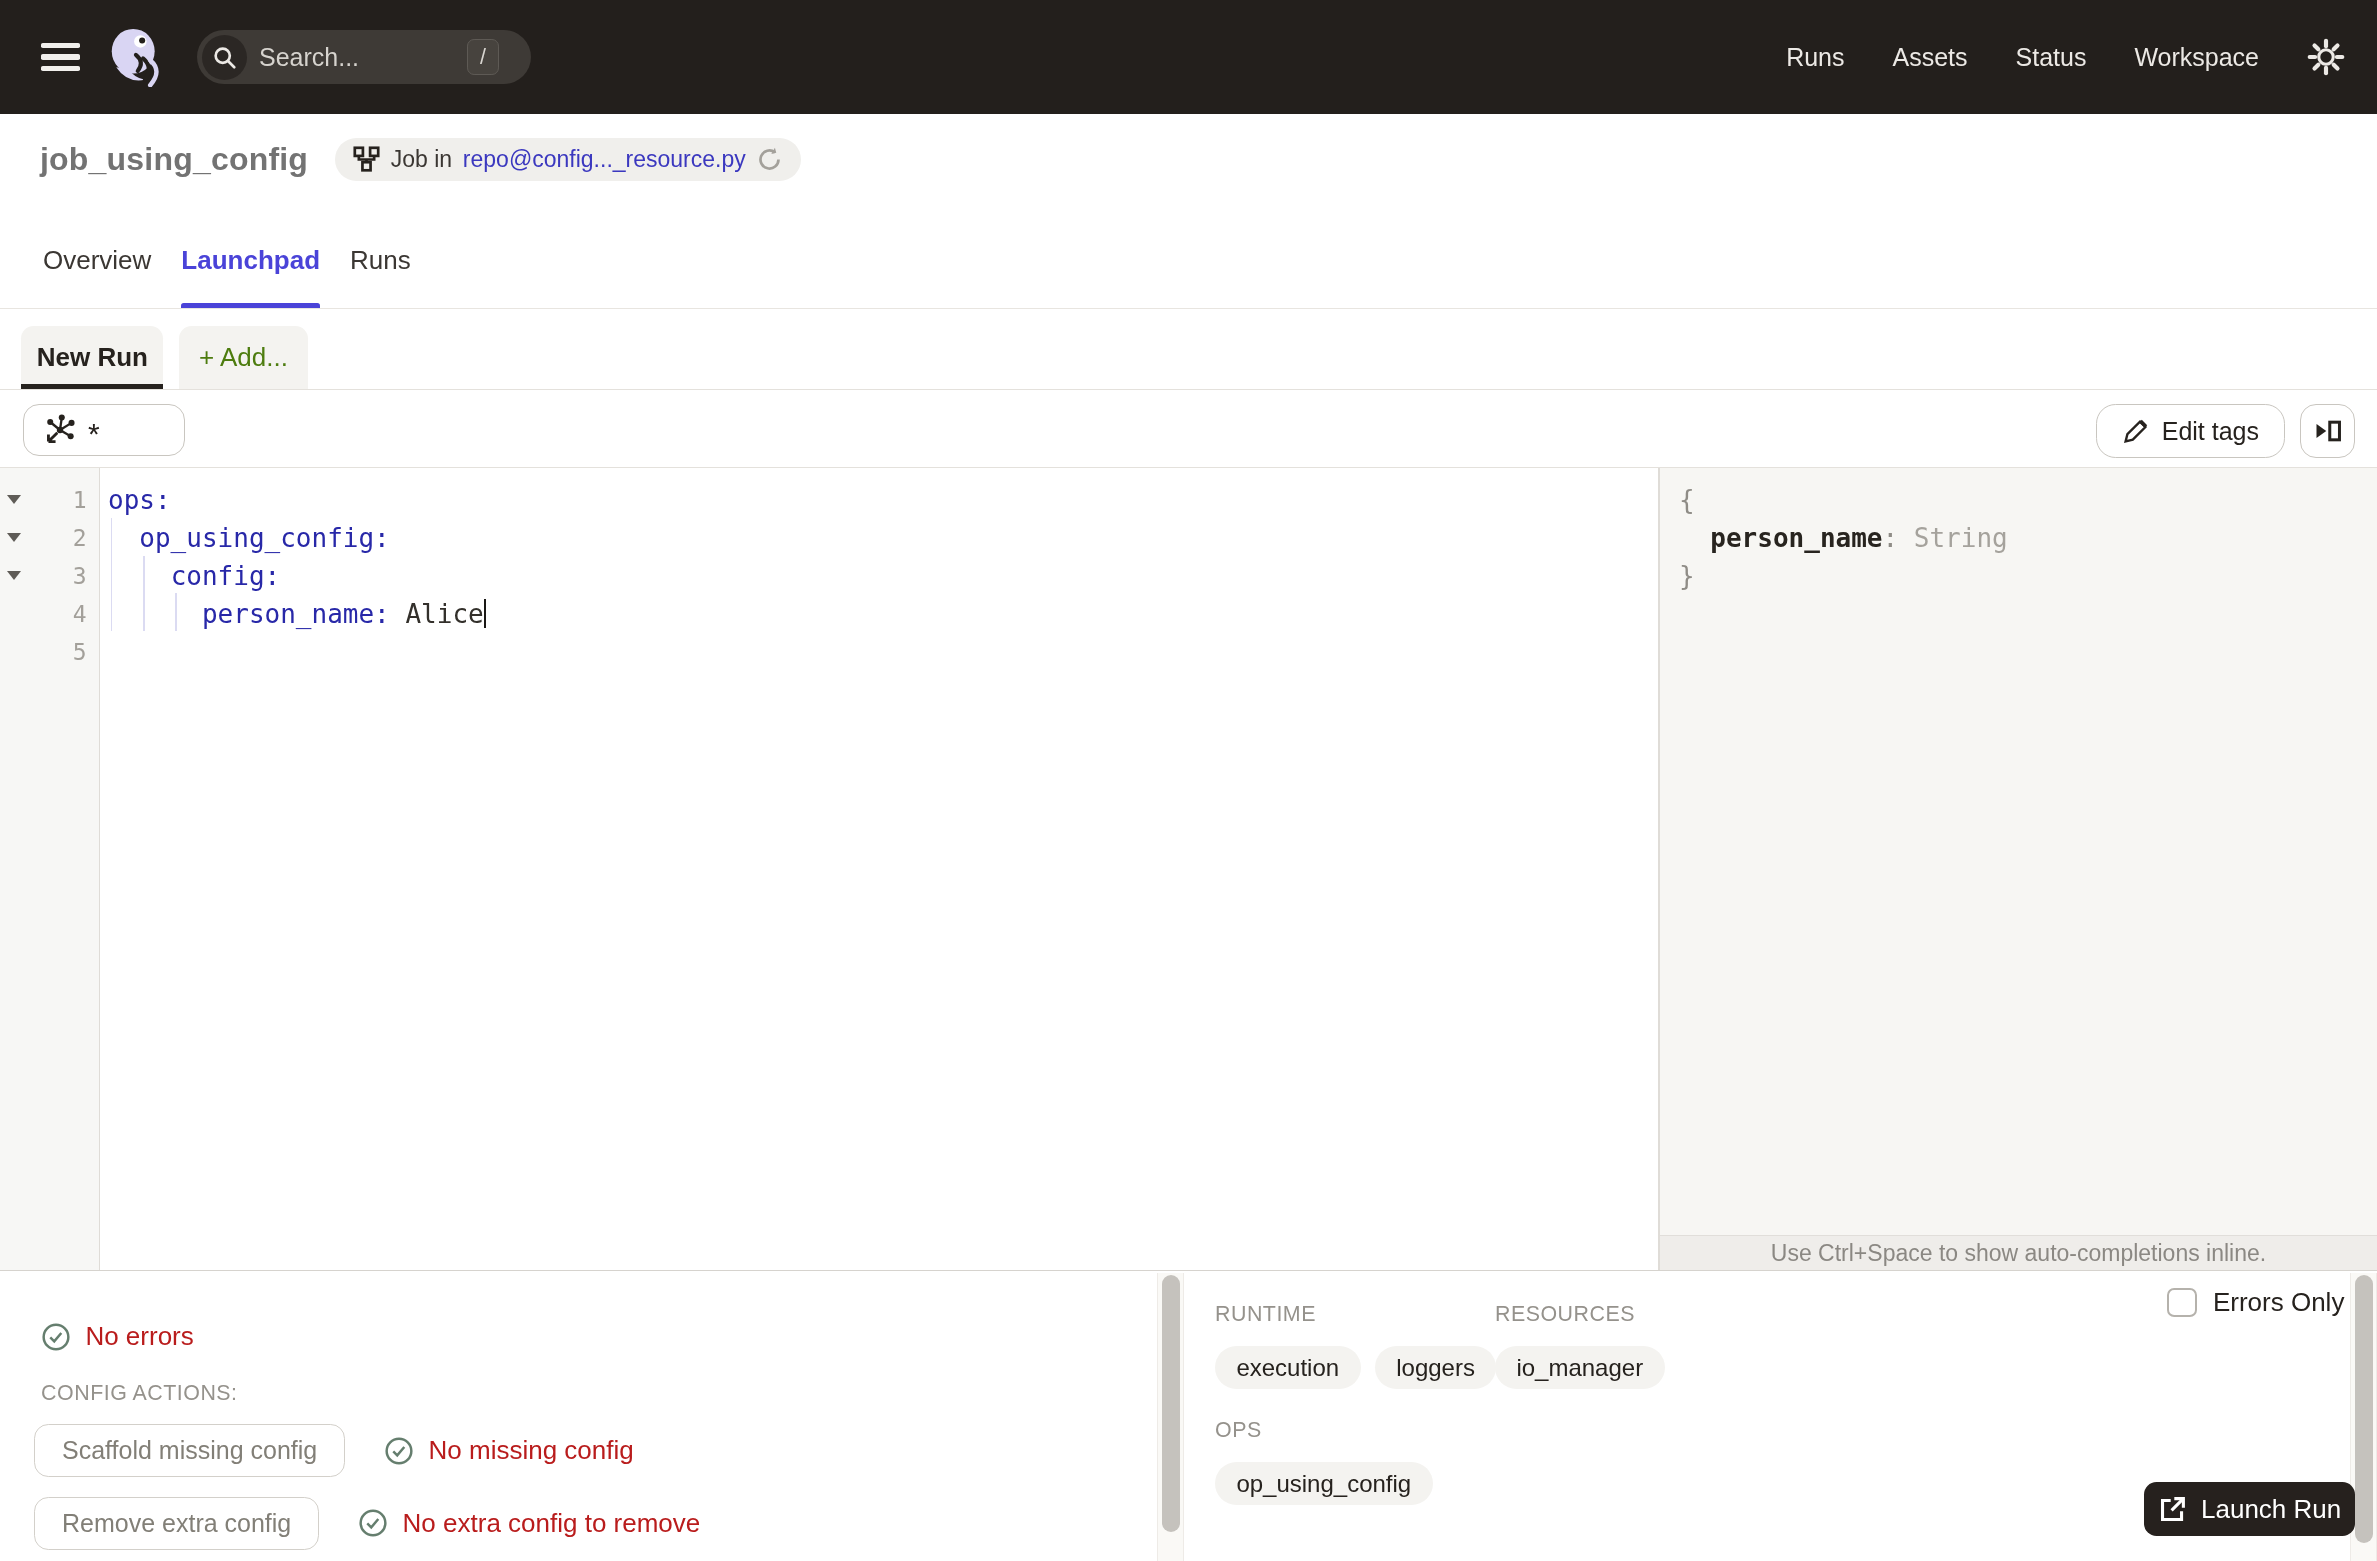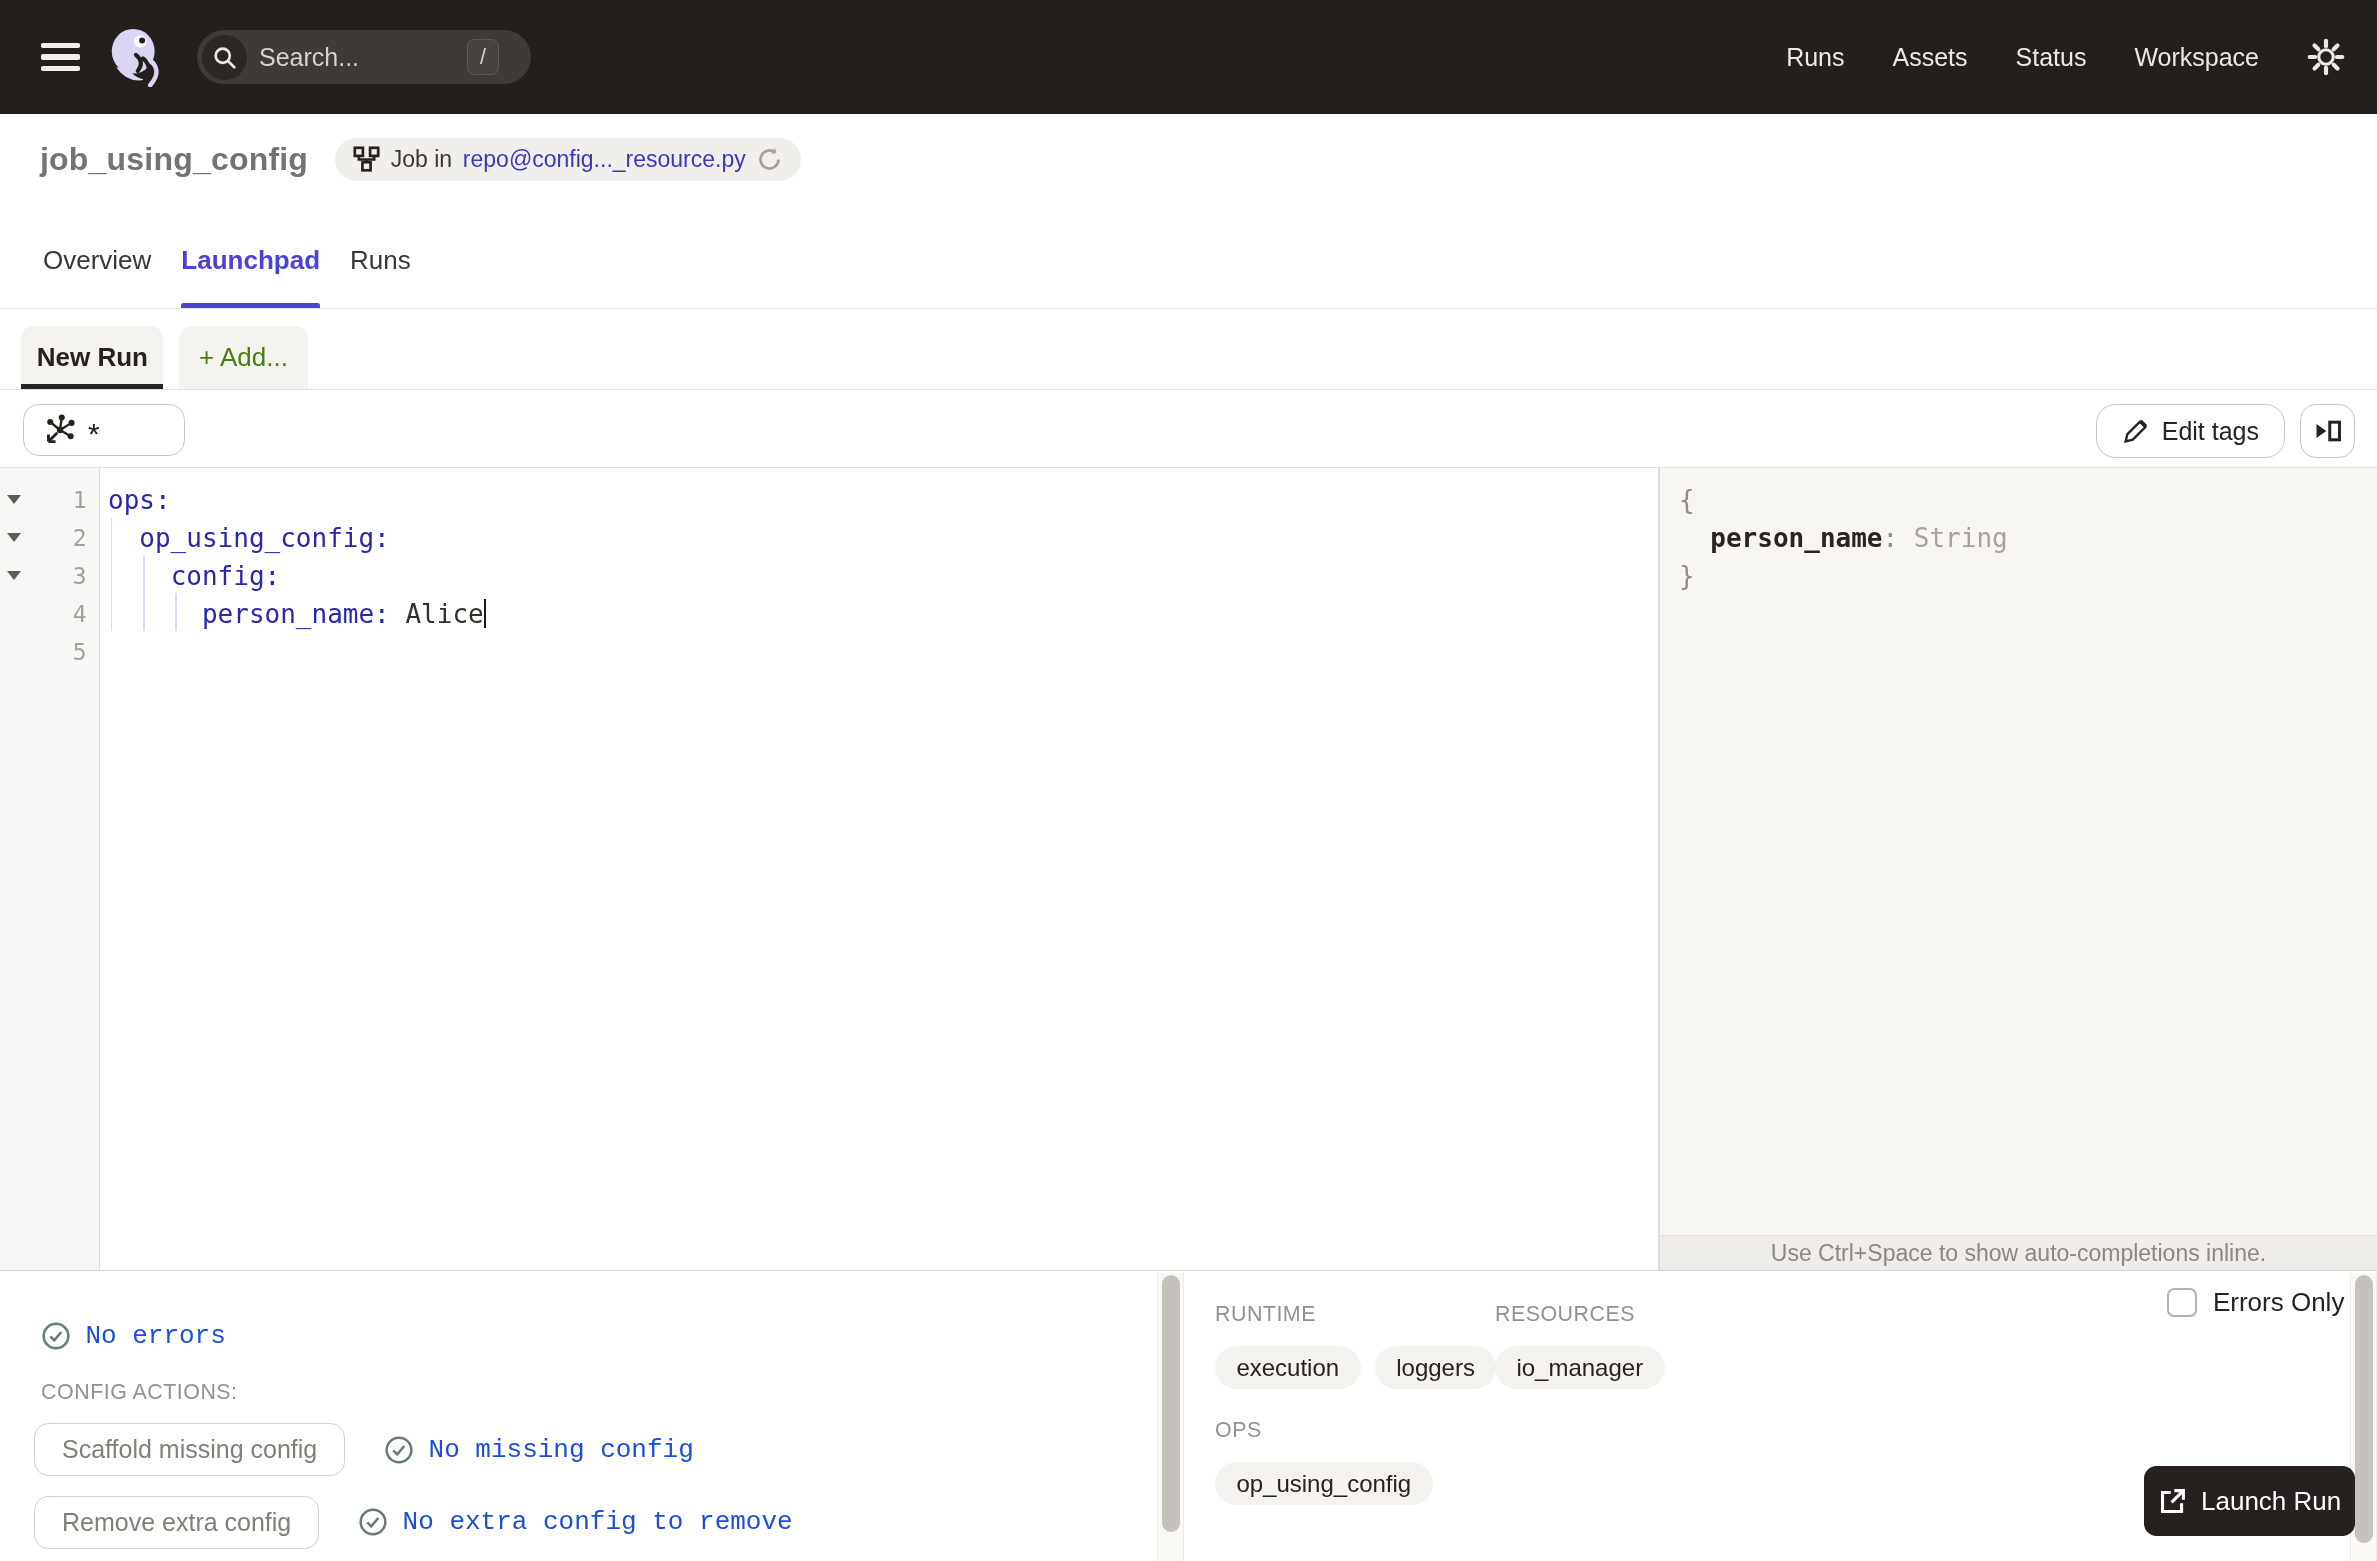--- a/index.html
+++ b/index.html
@@ -89,39 +89,39 @@
   .hintbar { position:absolute; left:0; bottom:0; width:100%; height:35px; background:#EFEDEA;
              border-top:1.8px solid #E1DEDA; display:flex; align-items:center; justify-content:center; }
   .hintbar span { font-size:23px; color:#8B8883; }
 
   
   .bottom { position:absolute; left:0; top:1270px; width:100%; height:291px; background:#fff;
             border-top:1.8px solid #D6D3CE; }
   .b-left { position:absolute; left:0; top:0; width:1157px; height:100%; padding:32px 0 0 34px; }
   .sec-label { font-size:21.4px; color:#95928C; letter-spacing:0.5px; margin-left:7.1px; }
   .status-row { display:flex; align-items:center; gap:14.3px; margin-left:7.1px; }
-  .status-row .txt { font-size:26px; color:#1d4ed8;font-family:Liberation Mono, monospace; }
+  .status-row .txt { font-size:26px; color:#b91c1c; }
   .action-row { display:flex; align-items:center; margin-top:18px; }
   .cfg-btn { height:53px; background:#fff; border:1.8px solid #D3D0CA; border-radius:14.3px;
              font-size:25px; color:#827F77; padding:0 27px; display:flex; align-items:center;
              cursor:pointer; font-family:"Liberation Sans", sans-serif; }
   .vscroll { position:absolute; top:1.8px; width:27px; height:100%; background:#FAF9F6;
              border-left:1.8px solid #EEEBE7; border-right:1.8px solid #EEEBE7; }
   .vscroll .thumb { position:absolute; left:3.6px; width:18px; background:#C5C2BD; border-radius:9px; cursor:pointer; }
   .b-right { position:absolute; left:1188px; top:0; right:29px; height:100%; padding:31px 0 0 27px; }
   .tag-cols { display:flex; }
   .tag-col1 { width:280px; }
   .pill-row { display:flex; gap:14.3px; margin-top:19px;text-align:right; }
   .pill { height:43px; background:#F4F3F0; border-radius:21.4px; display:flex; align-items:center;
           padding:0 21.4px; font-size:24px; color:#26221E; cursor:pointer; }
   .ops-group { margin-top:29px; }
   .errors-only { position:absolute; top:16px; right:3.6px; display:flex; align-items:center; gap:16px; }
   .checkbox { width:29.5px; height:29.5px; border:2.7px solid #B5B2AC; border-radius:7.1px; background:#fff; cursor:pointer; }
   .errors-only .lbl { font-size:26px; color:#26221E; }
-  .launch-btn { position:absolute; right:22px; bottom:25px; width:211px; height:70px; background:#26211E;
+  .launch-btn { position:absolute; right:22px; bottom:25px; width:211px; height:54px; background:#26211E;
                 border-radius:12.5px; display:flex; align-items:center; justify-content:center; gap:14.3px;
                 color:#fff; font-size:26px; font-weight:500; cursor:pointer; }
 </style>
 </head>
 <body>
 
 <div class="app">
 
   <div class="topnav">
     <div class="hamburger">

